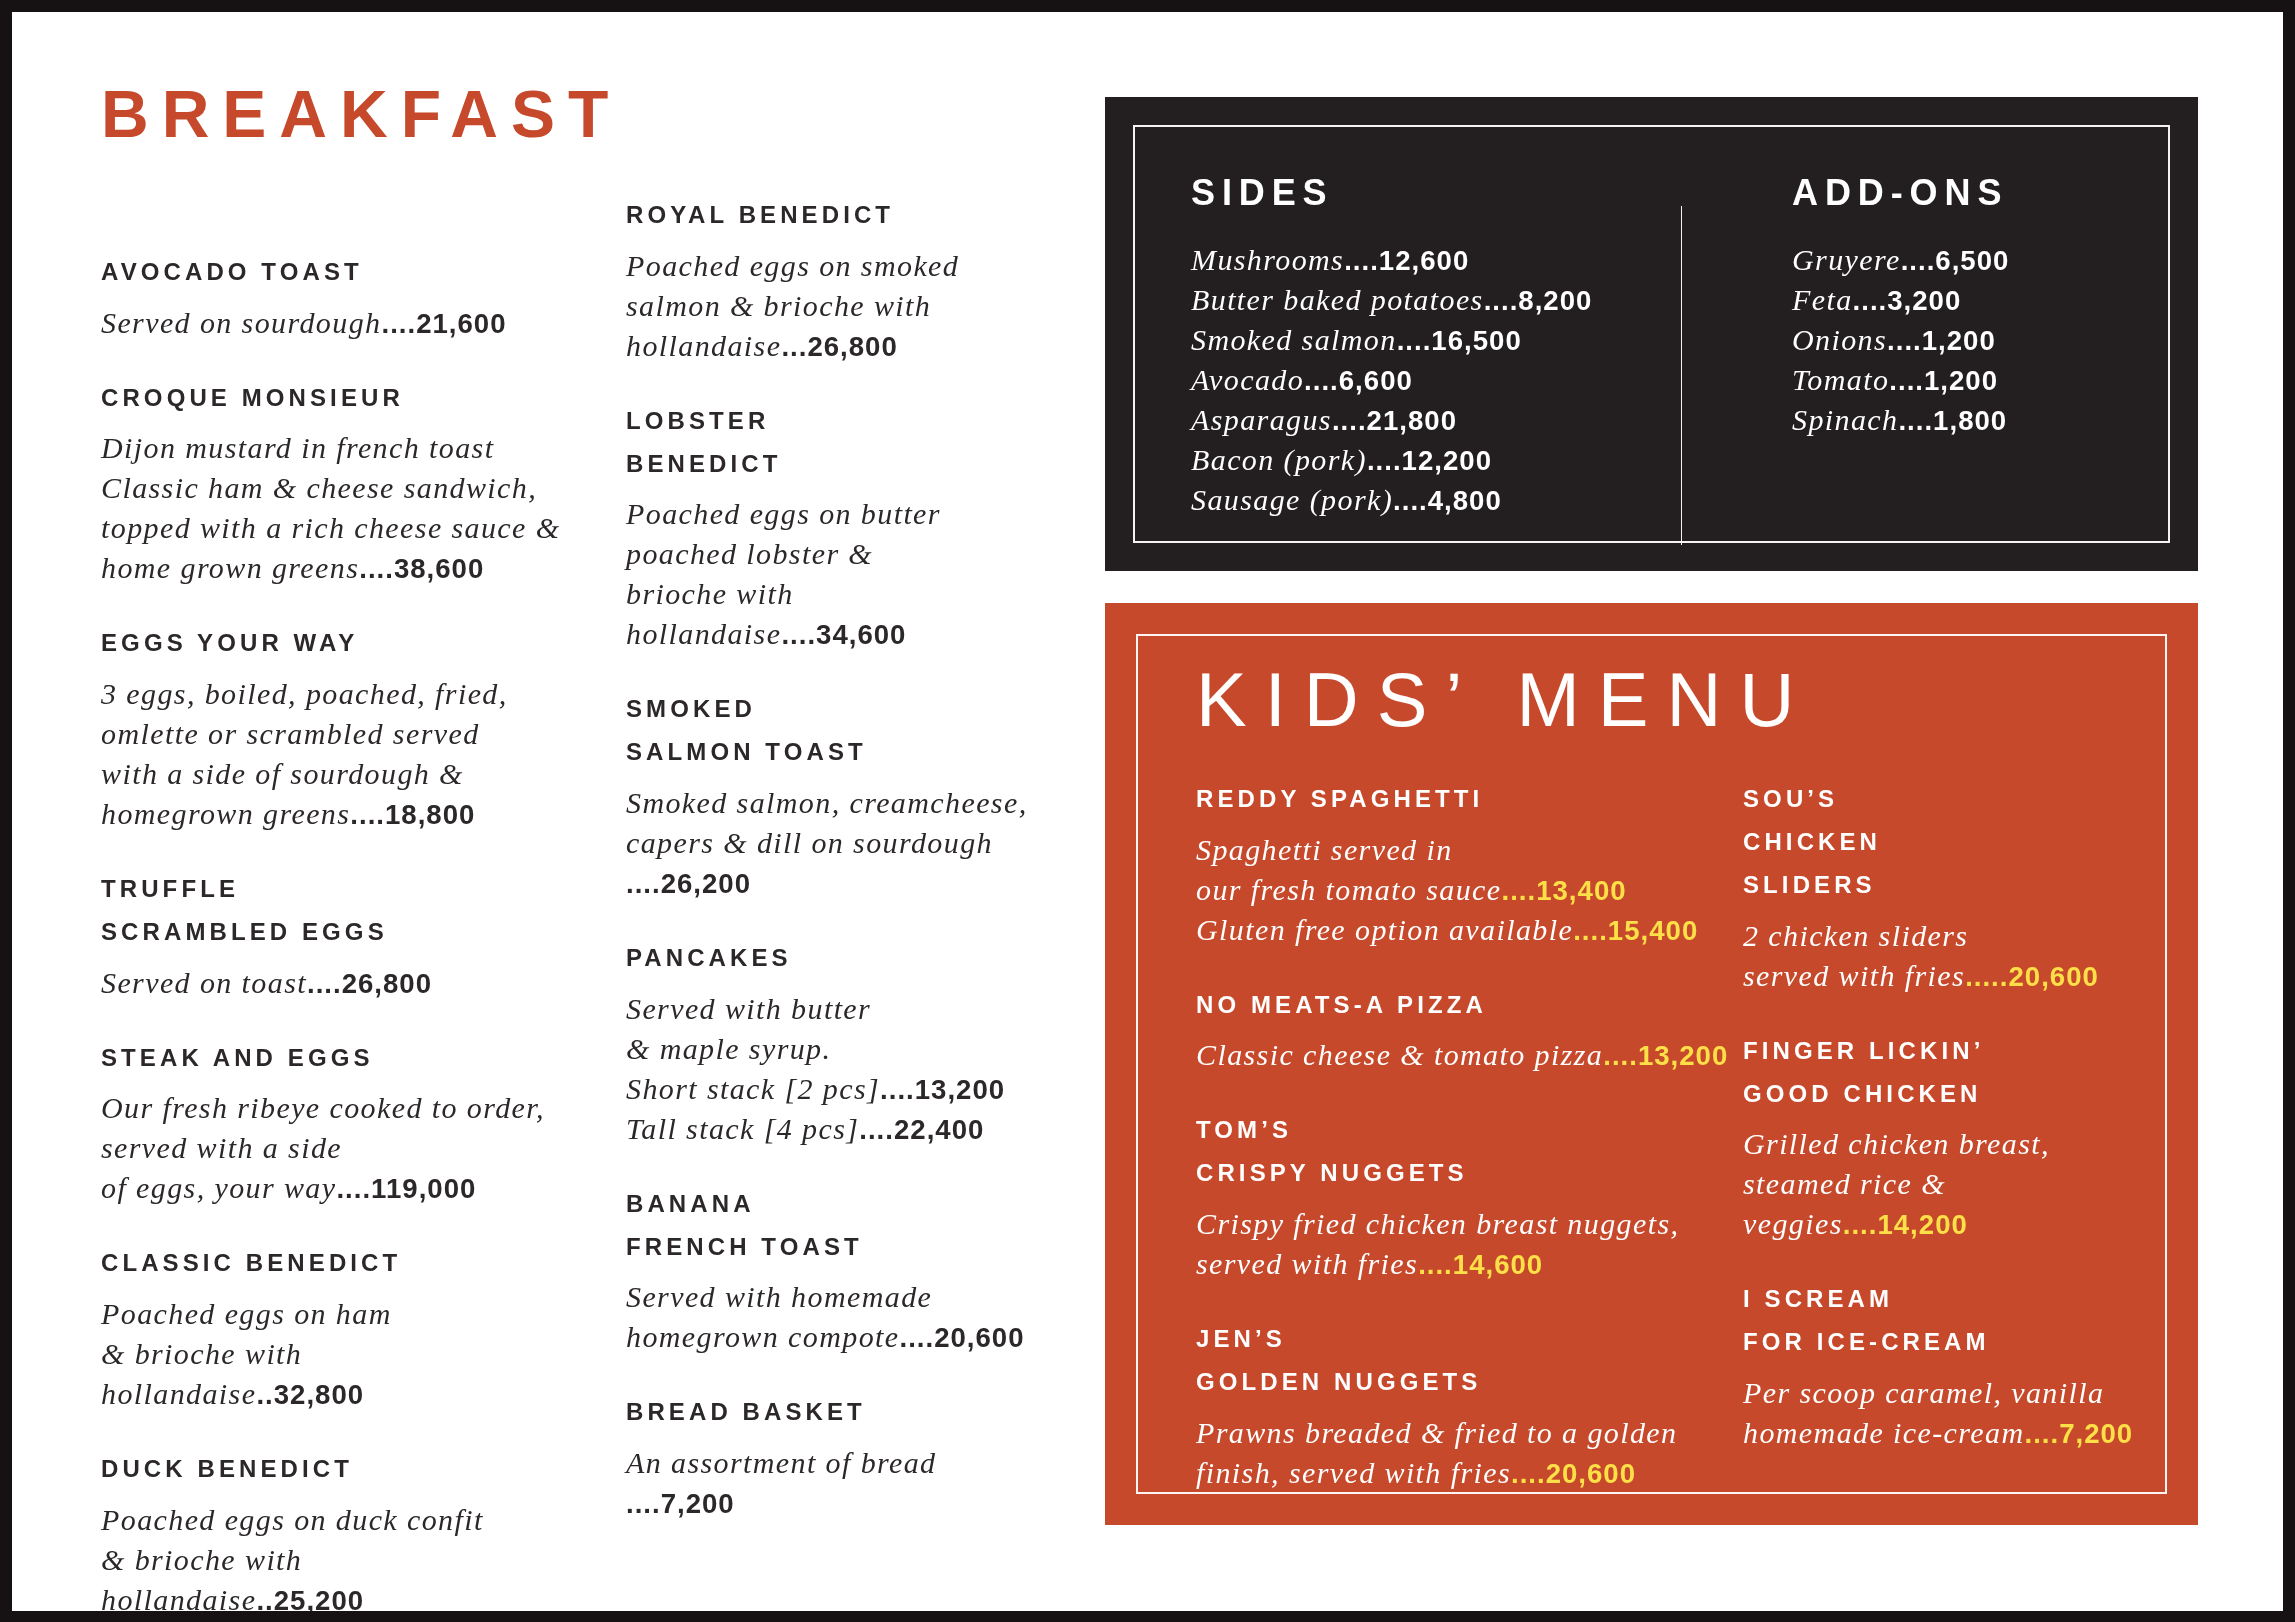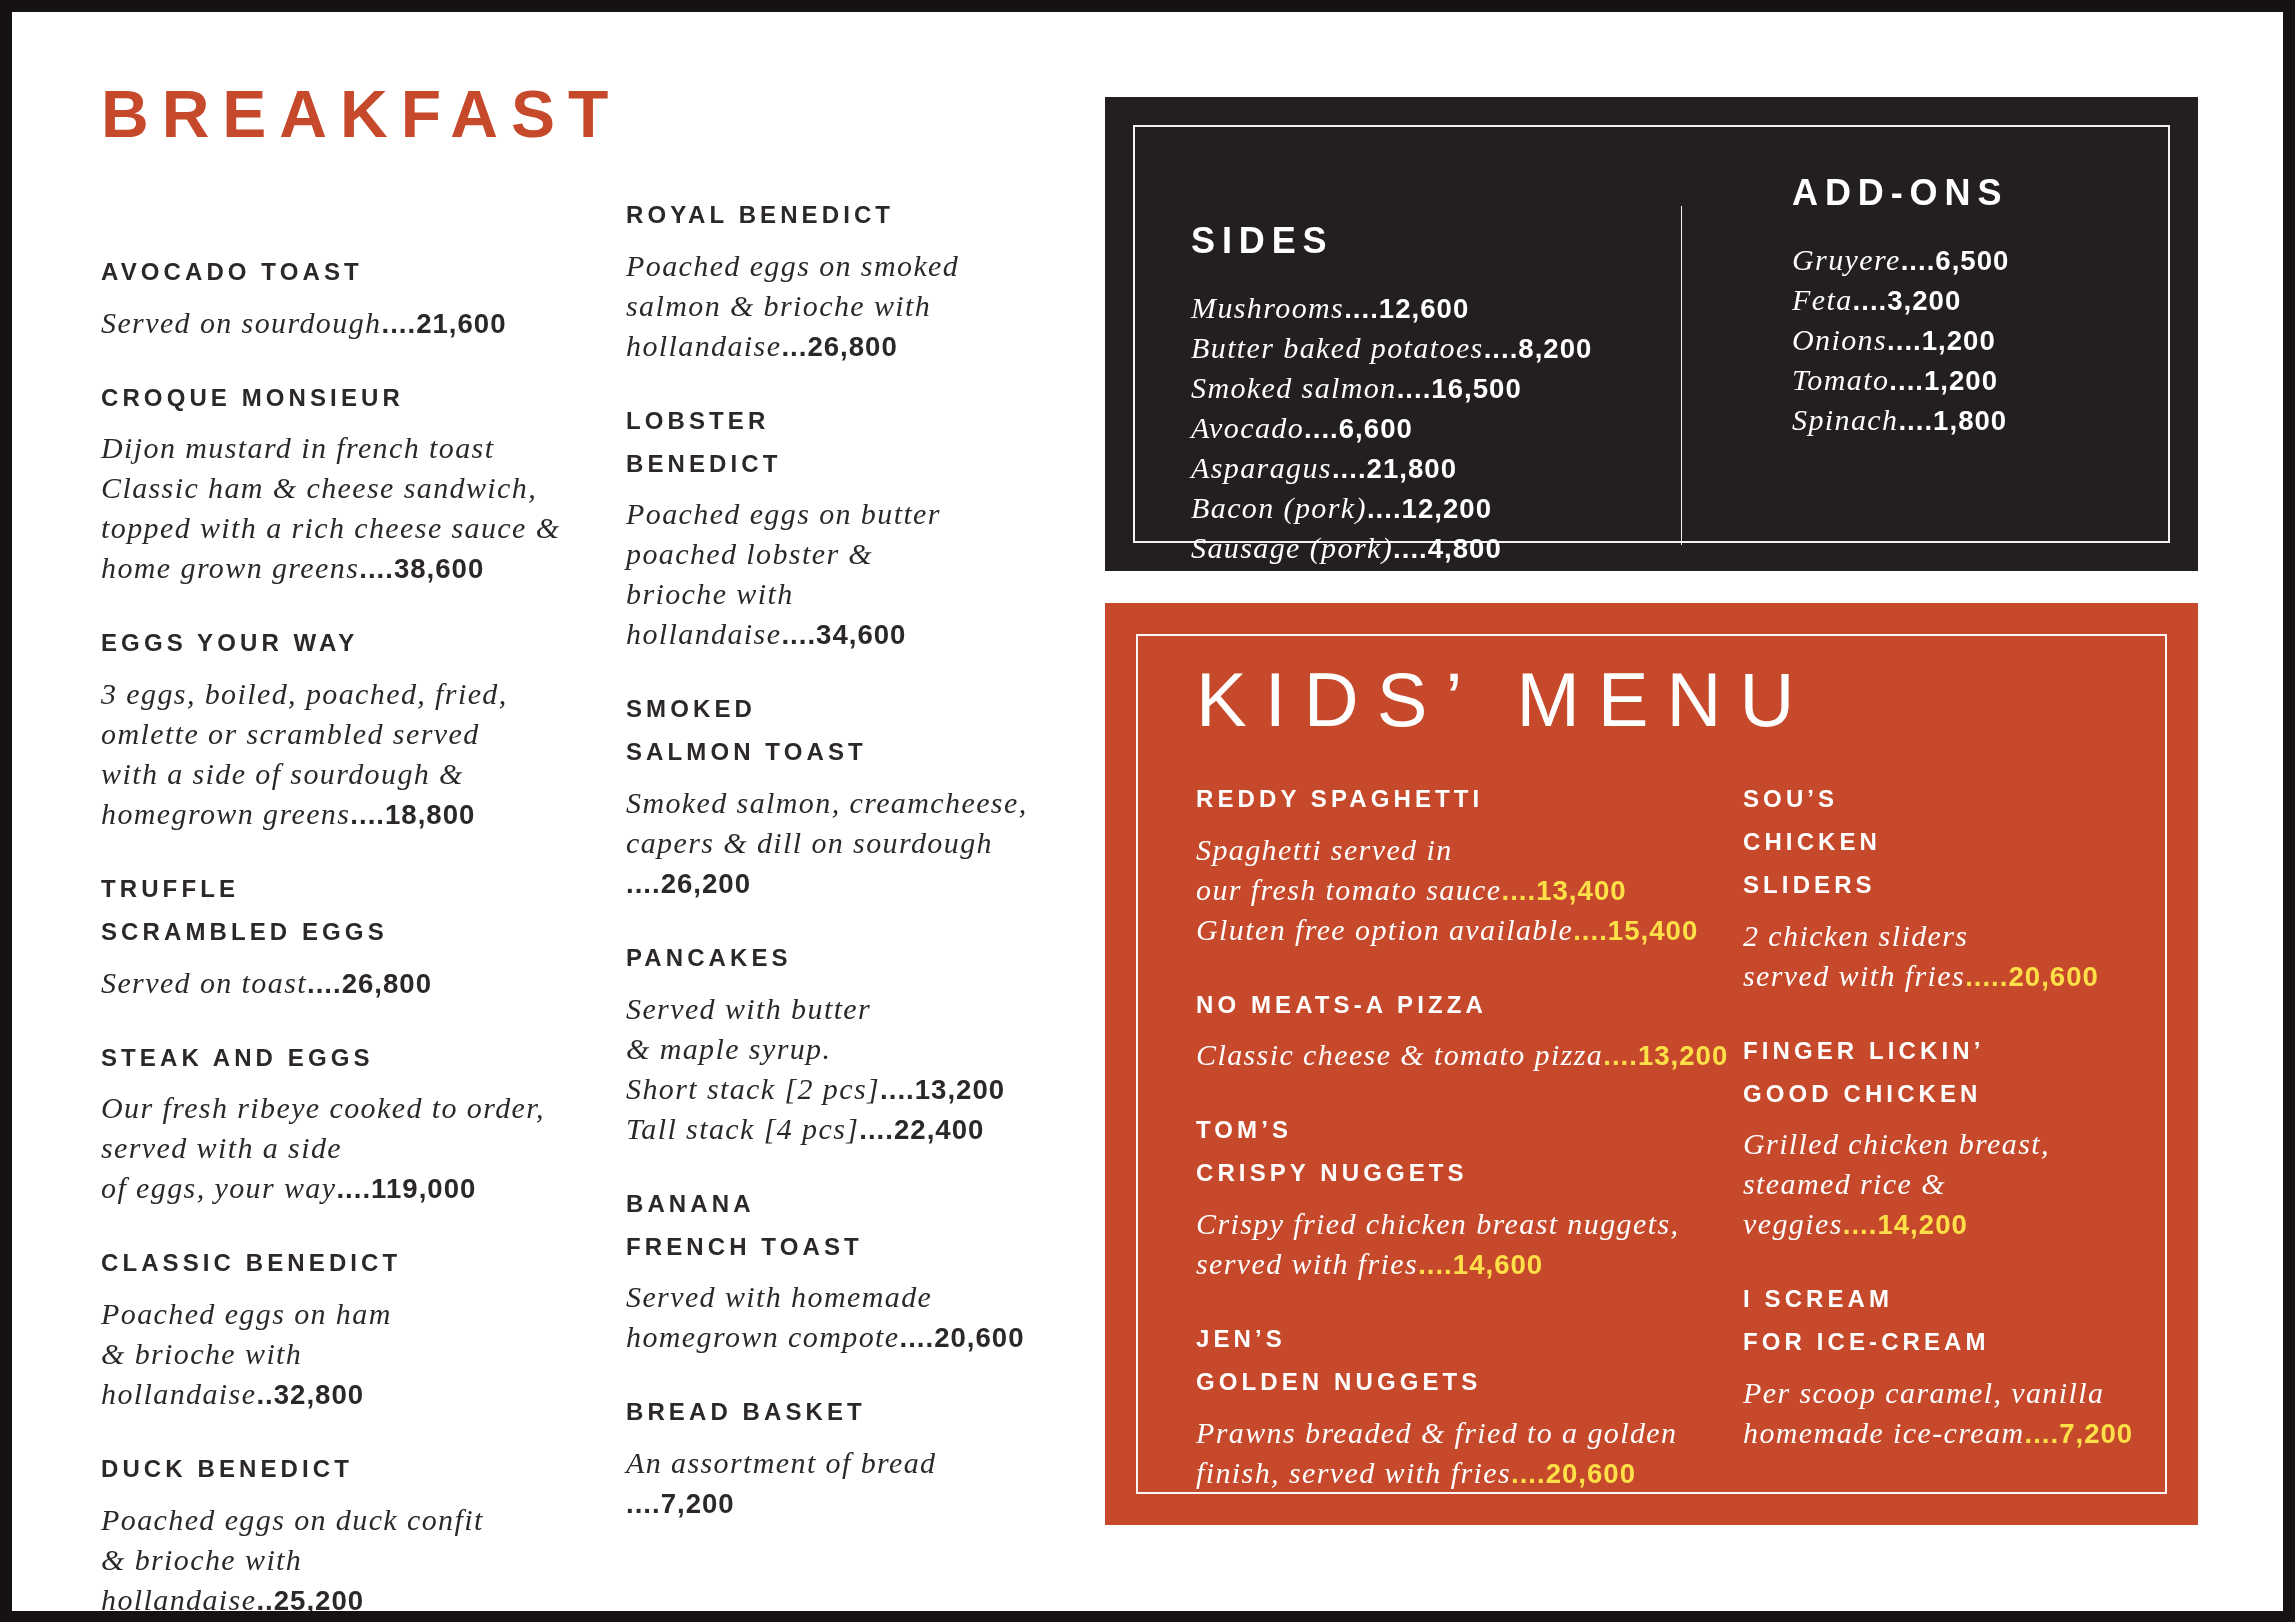--- a/index.html
+++ b/index.html
@@ -40,21 +40,21 @@
     font-size:27.6px;letter-spacing:1px;
   }
 
   
   .panel-black{
     position:absolute;left:1105px;top:97px;width:1093px;height:474px;
     background:var(--panel);color:#fff;
   }
   .panel-black .inner-border{position:absolute;inset:27.6px;border:2.1px solid rgba(255,255,255,.95);pointer-events:none;}
   .panel-divider{position:absolute;left:576px;top:109px;width:1.4px;height:339px;background:rgba(255,255,255,.95);}
-  .sides-col{position:absolute;left:86px;top:76px;margin-top:48px;}
+  .sides-col{position:absolute;left:86px;top:76px;}
   .addons-col{position:absolute;left:687px;top:76px;}
   .panel-h{
     margin:0 0 27.6px 0;font-size:36px;font-weight:700;letter-spacing:6.9px;color:#fff;line-height:1.1;
   }
   .panel-black .line{
     font-family:"Liberation Serif",serif;font-style:italic;
     font-size:30px;line-height:39px;letter-spacing:1.4px;color:#fff;white-space:nowrap;
   }
   .panel-black .price{color:#fff;}
 

